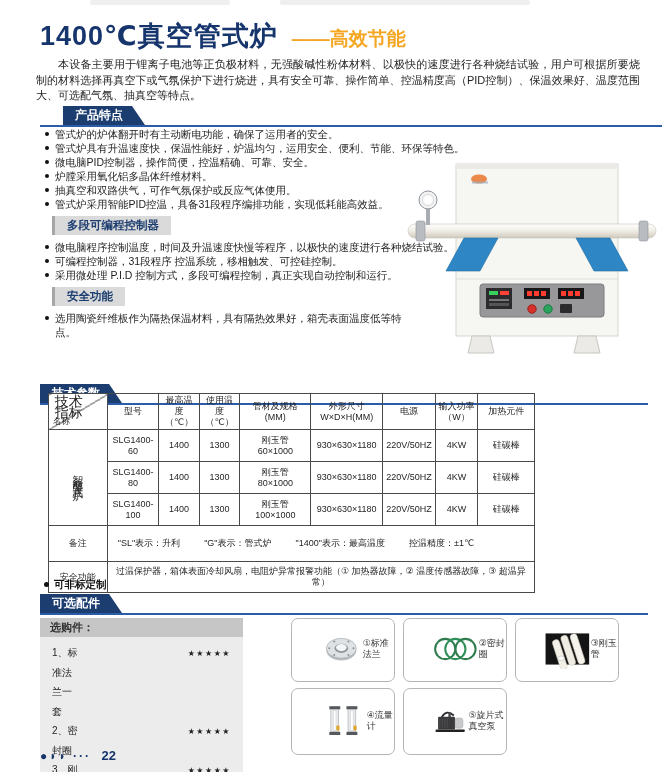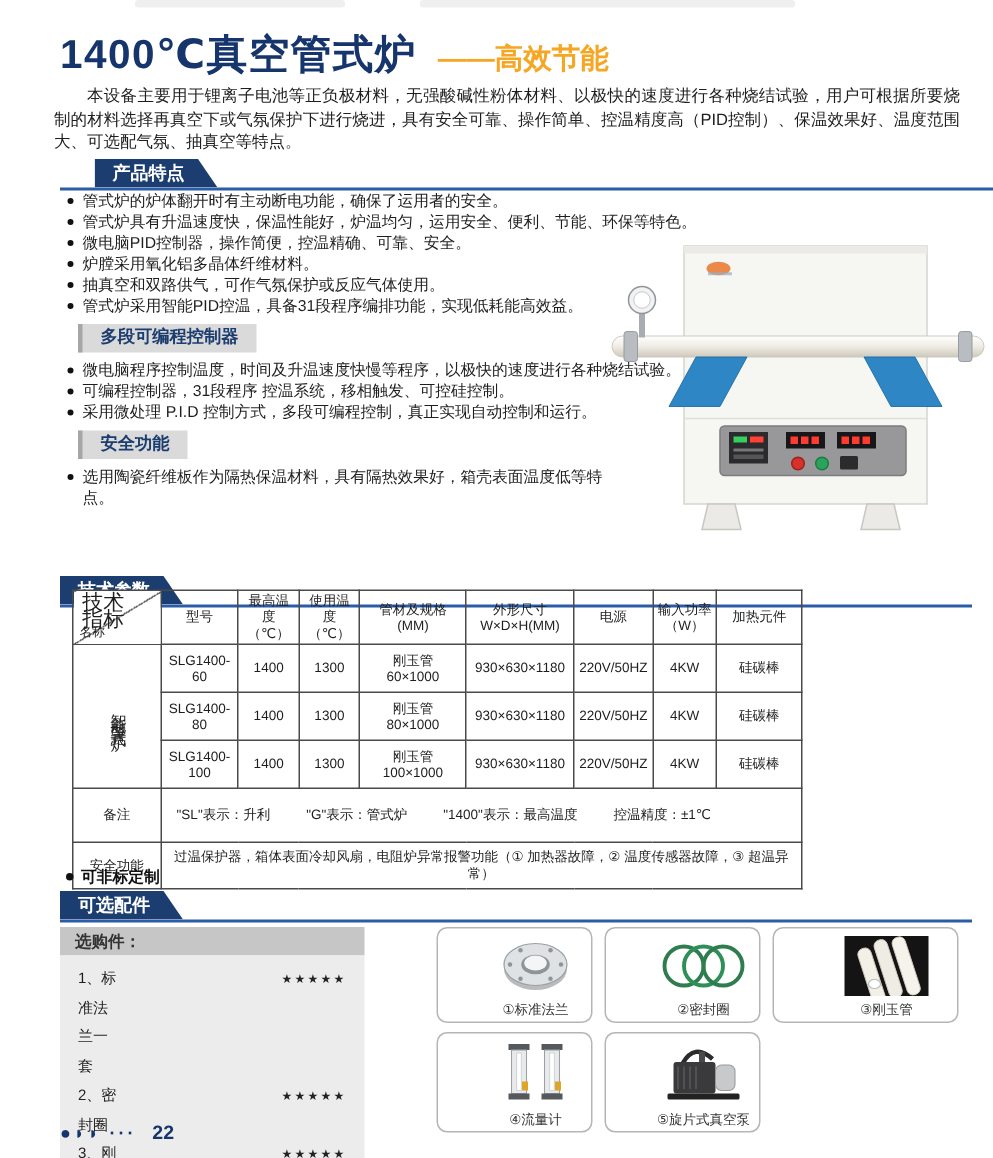--- a/index.html
+++ b/index.html
@@ -62,27 +62,27 @@
   .purchase{position:absolute;left:40px;top:618px;width:203px;}
   .p-head{background:#c6c6c6;font-size:11px;font-weight:bold;color:#333;padding:2px 10px;}
   .p-body{background:#ececec;padding:6px 12px 9px;}
   .p-item{display:flex;align-items:baseline;font-size:10px;line-height:19.5px;color:#1e1e1e;gap:48px;}
   .p-dots{flex:1;border-bottom:1px dotted #777;margin:0 5px;transform:translateY(-3px);}
   .p-stars{font-size:8px;letter-spacing:1.5px;color:#222;font-weight:bold;}
 
   
   .cards{position:absolute;left:291px;top:618px;width:370px;height:140px;}
   .card{position:absolute;background:#fff;border:1px solid #b5b5b5;border-radius:7px;
-        display:flex;flex-direction:column;align-items:center;justify-content:flex-end;
+        display:flex;flex-direction:row;align-items:center;justify-content:flex-end;
         padding-bottom:2px;box-sizing:border-box;padding-left:28px;}
   .card svg{margin:auto;}
   .card-label{font-size:9px;color:#333;line-height:11px;}
   #card-0{left:0;top:0;width:104px;height:64px;}
   #card-1{left:112px;top:0;width:104px;height:64px;}
-  #card-2{left:224px;top:0;width:124px;height:64px;}
+  #card-2{left:224px;top:0;width:104px;height:64px;}
   #card-3{left:0;top:70px;width:104px;height:67px;}
   #card-4{left:112px;top:70px;width:104px;height:67px;}
 
   
   .footer{position:absolute;left:40px;top:746px;color:#16356d;}
   .pager{font-size:12px;font-weight:bold;letter-spacing:2px;}
   .pnum{font-size:13px;margin-left:6px;font-weight:bold;}
 </style>
 </head>
 <body>

